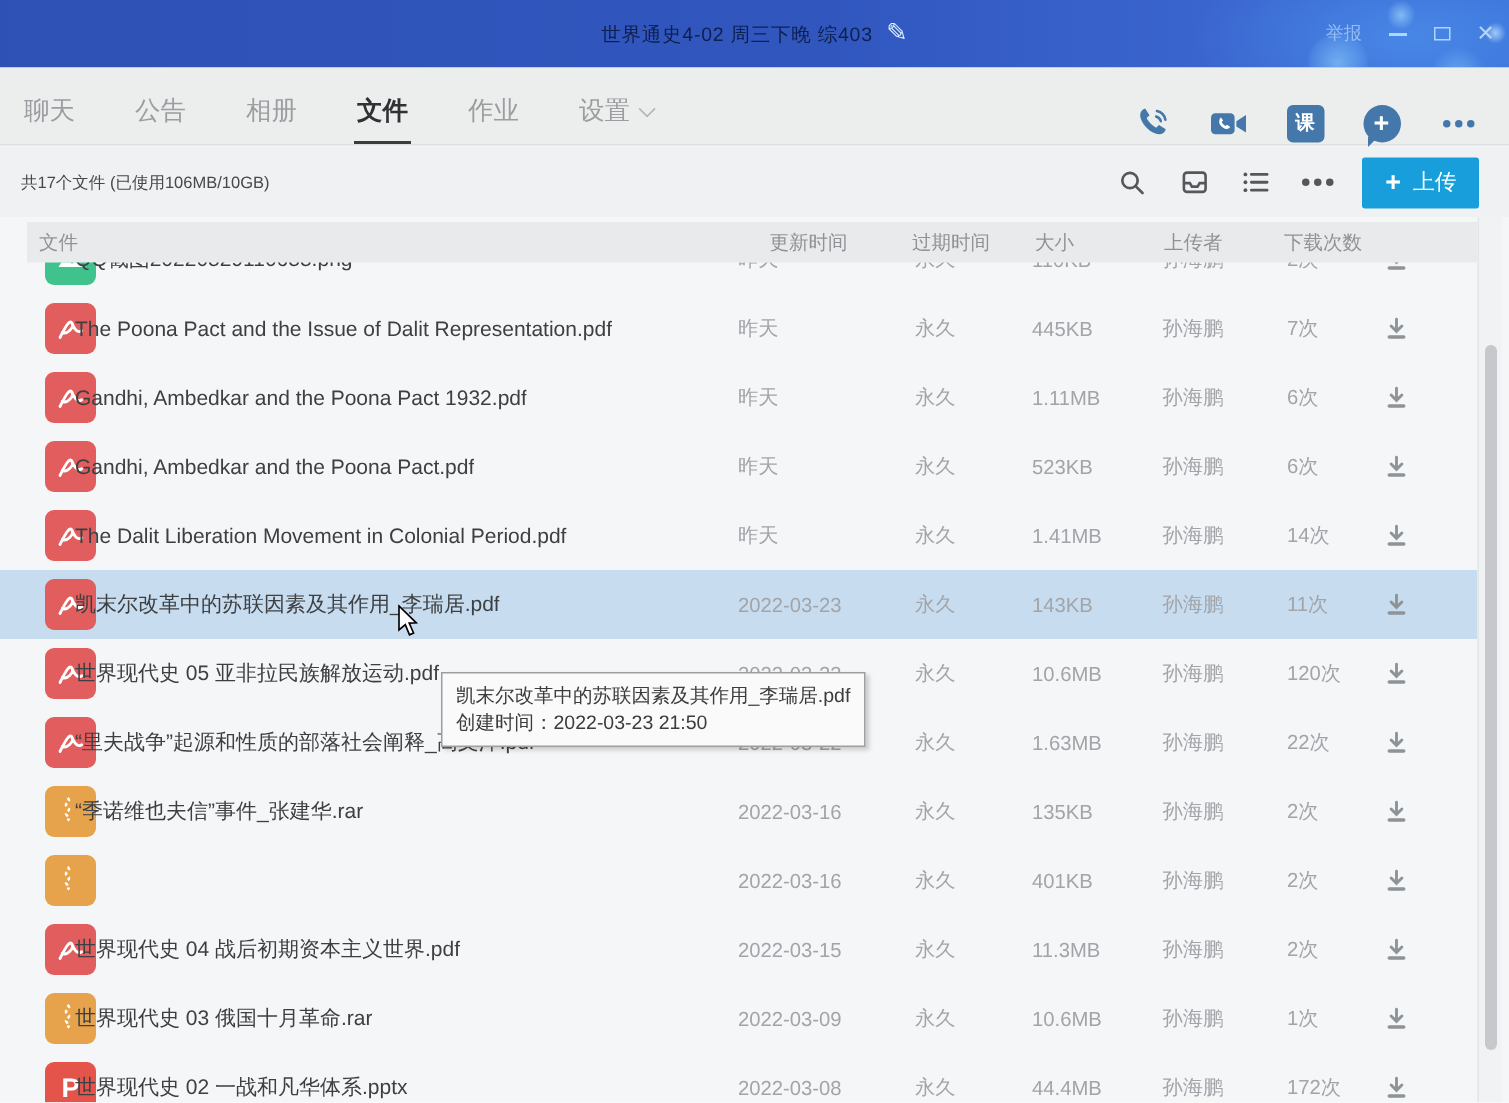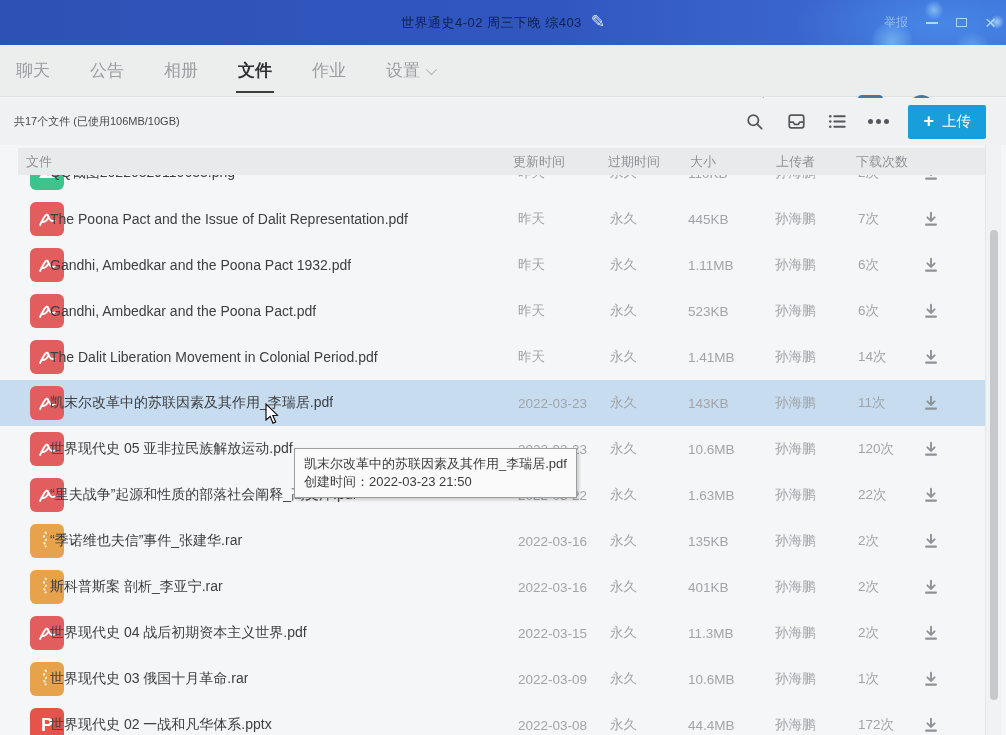--- a/index.html
+++ b/index.html
@@ -23,21 +23,21 @@
   .edit-pencil { font-size:17px; color:#dcedfd; transform:translateY(-1px); cursor:pointer; }
   .winctrl { position:absolute; right:10px; top:0; height:45px; display:flex; align-items:center; gap:18px;
     color:rgba(195,228,255,.85); }
   .report { font-size:12px; color:rgba(190,222,252,.65); }
   .wc-min { width:12px; height:2px; background:rgba(195,228,255,.85); }
   .wc-max { width:11px; height:9px; border:1.5px solid rgba(195,228,255,.85); }
   .wc-close { font-size:19px; line-height:1; }
 
   
   .tabbar { position:absolute; left:0; top:45px; width:100%; height:52px; background:#eceded;
-    border-bottom:1px solid #dfe1e2; display:flex; align-items:flex-start;flex-direction:column; }
+    border-bottom:1px solid #dfe1e2; display:flex; align-items:flex-end; }
   .tabs { display:flex; align-items:center; gap:36px; padding-left:14px; }
   .tab { font-size:17px; color:#9b9ea1; cursor:pointer; padding:14px 2px 11px; }
   .tab.active { color:#2f3235; font-weight:bold; border-bottom:2px solid #3a3d40; padding-bottom:9px; }
   .tab-settings { display:flex; align-items:center; gap:6px; }
   .chev { width:8px; height:8px; border-right:1.5px solid #b0b3b6; border-bottom:1.5px solid #b0b3b6;
     transform:rotate(45deg) translateY(-2px); }
   .tab-actions { margin-left:auto; display:flex; align-items:center; gap:23px; padding-right:20px; }
   .tbicon { width:28px; height:28px; display:flex; align-items:center; justify-content:center; cursor:pointer; }
   .class-badge { width:25px; height:25px; background:var(--accent_steel,#4478aa); border-radius:4px;
     color:#fff; font-size:13px; font-weight:bold; display:flex; align-items:center; justify-content:center; }
@@ -64,21 +64,21 @@
   .thead span { position:absolute; top:0; height:27px; line-height:27px; font-size:13px; color:#8f9397; }
   .h0 { left:8px; } .h1 { left:495px; } .h2 { left:590px; } .h3 { left:672px; }
   .h4 { left:758px; } .h5 { left:838px; }
   .tbody { position:absolute; left:0; right:0; top:30px; bottom:0; overflow:hidden; }
   .row { position:relative; height:46px; cursor:pointer; }
   .row:first-child { margin-top:-25px; }
   .row.selected { background:var(--selection,#c8dcf0); width:985px; }
   .cell { position:absolute; top:0; bottom:0; display:flex; align-items:center;
     font-size:13.5px; color:#a1a5a9; white-space:nowrap; }
   .c-name { left:50px; font-size:14px; color:#3d4043; max-width:440px; overflow:hidden; }
-  .c-upd { left:518px; } .c-exp { left:610px; } .c-size { left:688px; }
+  .c-upd { left:492px; } .c-exp { left:610px; } .c-size { left:688px; }
   .c-upl { left:775px; } .c-dl { left:858px; }
   .c-btn { left:916px; width:30px; justify-content:center; }
   .fileicon { position:absolute; left:30px; top:6px; width:34px; height:34px; border-radius:6px;
     display:flex; align-items:center; justify-content:center; color:#fff; font-weight:bold; font-size:18px; }
   .fileicon svg { display:none; width:24px; height:24px; }
   .fileicon.pdf  { background:var(--pdf_red,#e25d5d); }   .fileicon.pdf  .g-pdf { display:block; }
   .fileicon.png  { background:var(--png_green,#3fc28c); } .fileicon.png  .g-png { display:block; }
   .fileicon.rar  { background:var(--rar_orange,#e7a34b); }.fileicon.rar  .g-rar { display:block; }
   .fileicon.pptx { background:var(--ppt_red,#e4544b); }
   .dlbtn { width:18px; height:18px; }
@@ -387,21 +387,20 @@
             </svg>
     </span>
   </div>
         <div class="row">
     <span class="fileicon rar">
 
       <svg class="g-rar" viewBox="0 0 24 24" fill="none" stroke="#fff" stroke-width="1.7">
               <path d="M10 3q2 1.5 0 3q-2 1.5 0 3q2 1.5 0 3q-2 1.5 0 3q2 1.5 0 3" stroke-dasharray="2.4 1.7"></path>
             </svg>
     </span>
-    <span class="cell c-name">斯科普斯案 剖析_李亚宁.rar</span>
     <span class="cell c-upd">2022-03-16</span>
     <span class="cell c-exp">永久</span>
     <span class="cell c-size">401KB</span>
     <span class="cell c-upl">孙海鹏</span>
     <span class="cell c-dl">2次</span>
     <span class="cell c-btn">
       <svg class="dlbtn" viewBox="0 0 16 16" fill="none" stroke="#8e9397" stroke-width="1.7" stroke-linecap="round">
               <path d="M8 2.5v7M4.8 6.5L8 9.7l3.2-3.2"></path>
               <path d="M3.7 13h8.6" stroke-width="2"></path>
             </svg>

